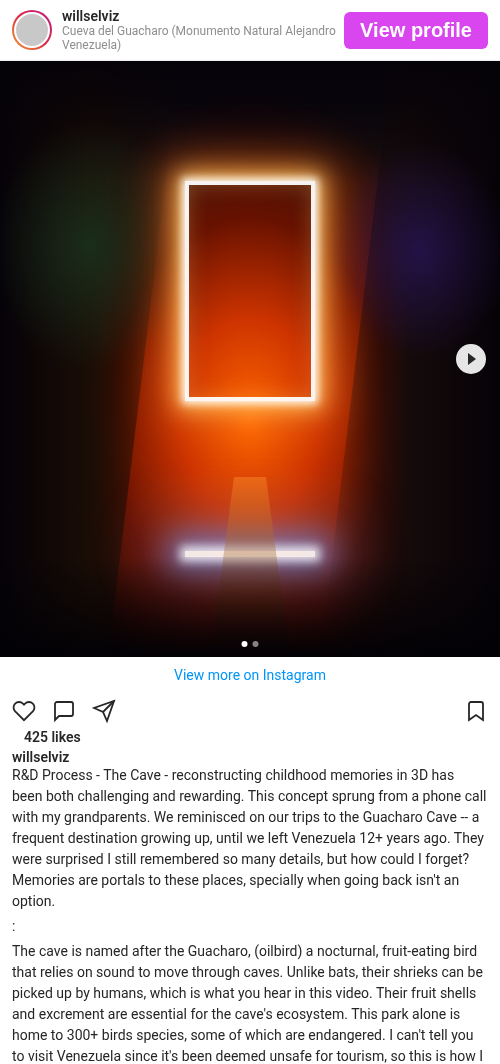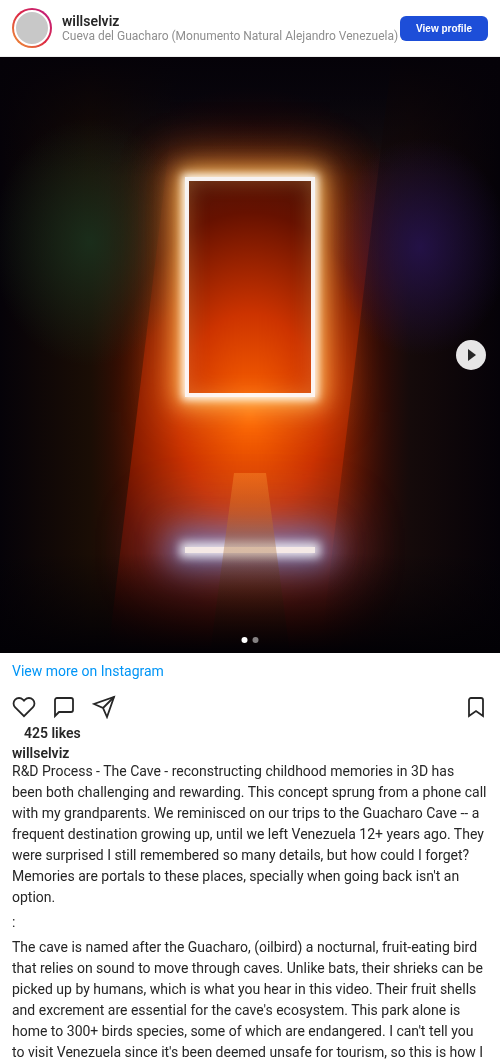--- a/index.html
+++ b/index.html
@@ -44,26 +44,26 @@
     .username {
       font-weight: 600;
       font-size: 14px;
       color: #262626;
     }
     .location {
       font-size: 12px;
       color: #8e8e8e;
     }
     .view-profile-btn {
-      background: #1d4ed8;
+      background: #d946ef;
       color: #fff;
       border: none;
       border-radius: 6px;
       padding: 7px 16px;
-      font-size: 10px;
+      font-size: 20px;
       font-weight: 600;
       cursor: pointer;
     }
 
     
     .post-image-container {
       position: relative;
       width: 500px;
       height: 596px;
       background: #1a1a2e;
@@ -205,20 +205,21 @@
     }
 
     
     .view-more-link {
       display: block;
       padding: 10px 12px;
       color: #0095f6;
       font-size: 14px;
       text-decoration: none;
       cursor: pointer;
+      text-align: center;
     }
 
     
     .action-bar {
       display: flex;
       align-items: center;
       padding: 6px 12px;
     }
     .action-icons-left {
       display: flex;

